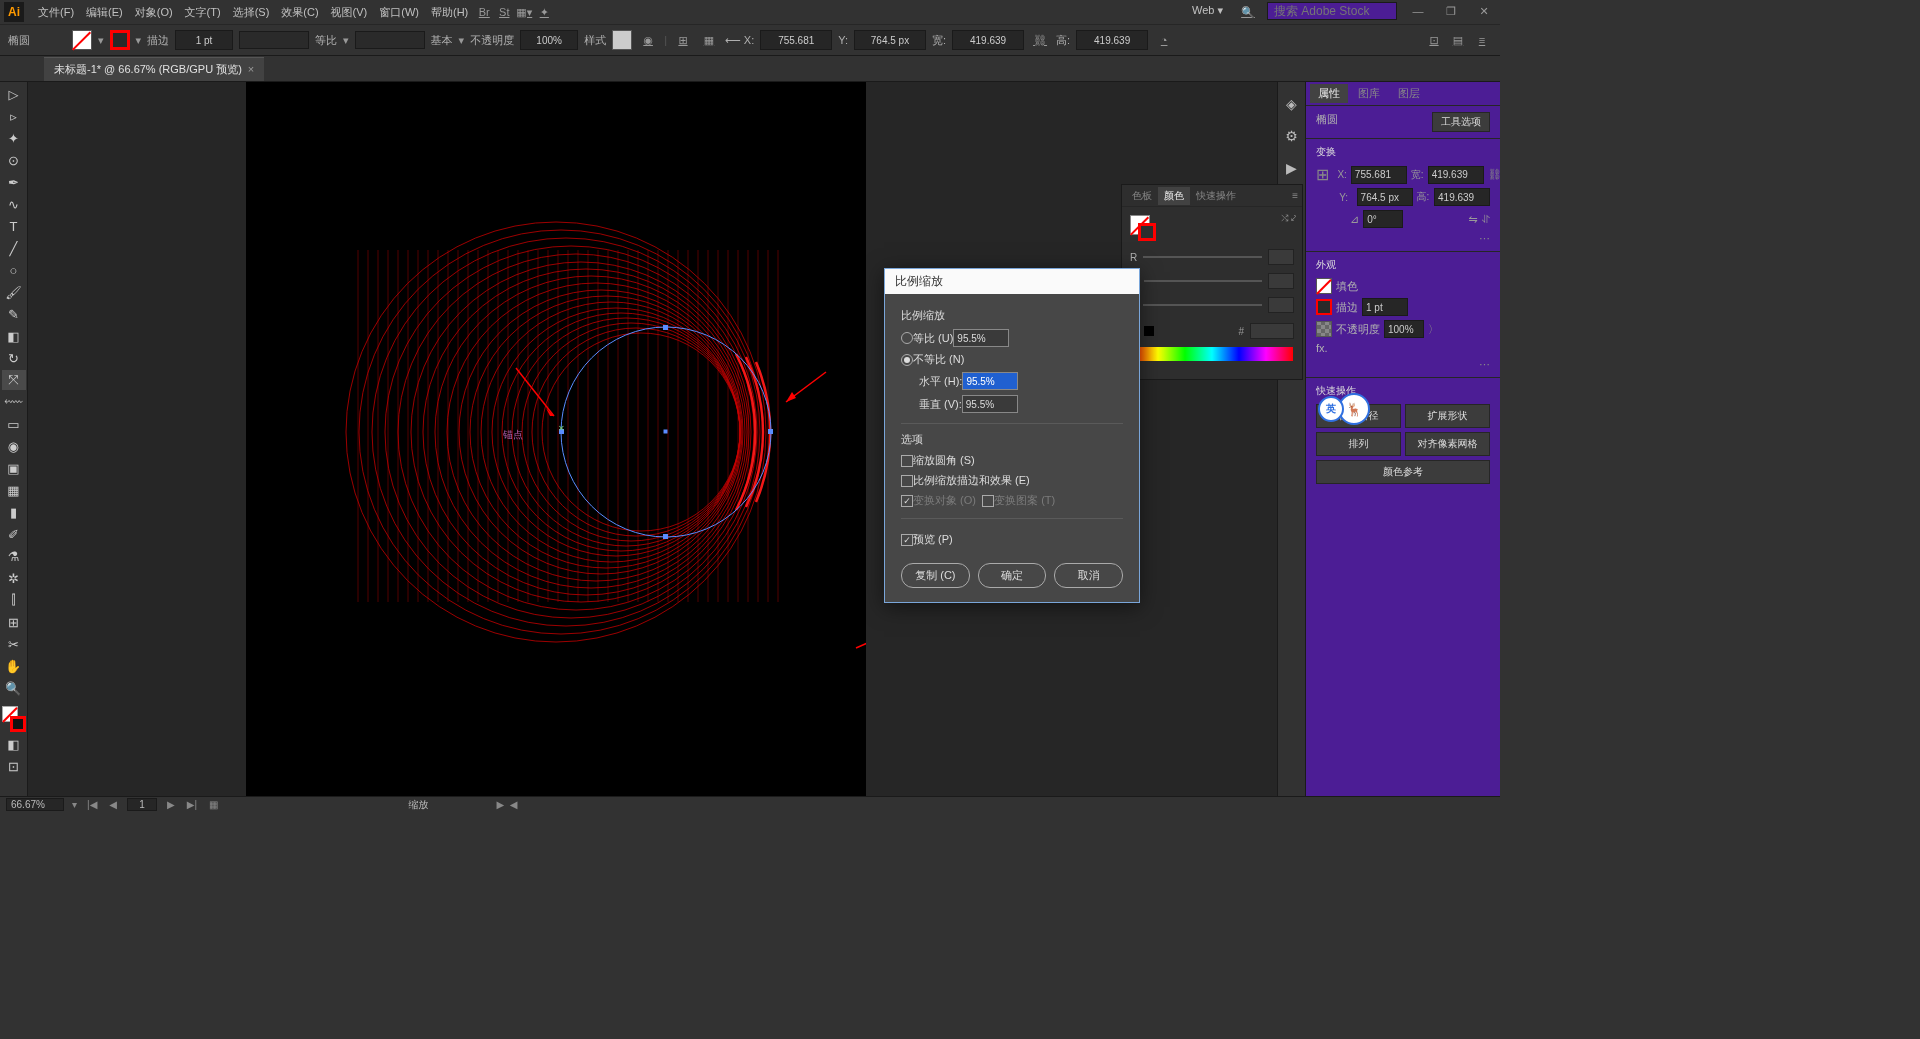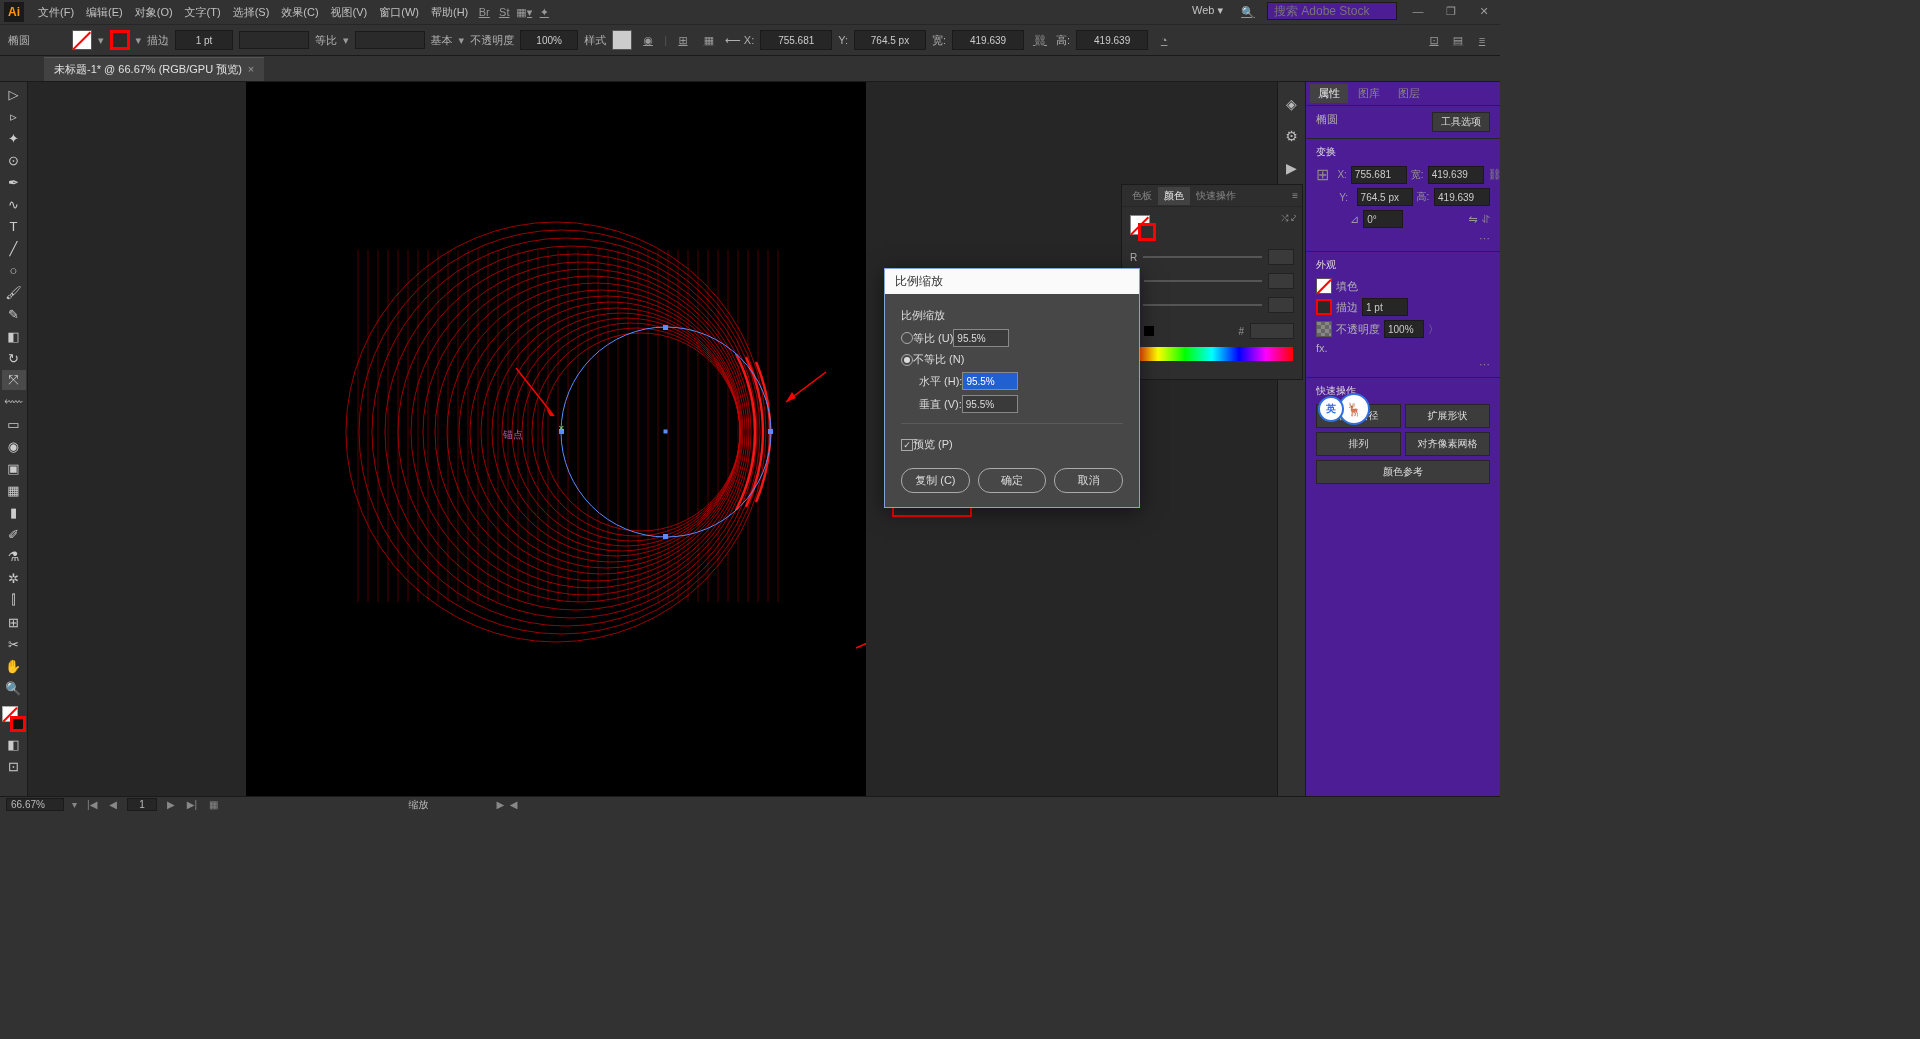--- a/index.html
+++ b/index.html
@@ -447,20 +447,32 @@
     </div>
     <div class="dlg-row" style="padding-left:18px">
       <span>水平 (H):</span>
       <input class="dlg-input sel" value="95.5%" style="">
     </div>
     <div class="dlg-row" style="padding-left:18px">
       <span>垂直 (V):</span>
       <input class="dlg-input dark" value="95.5%" style="">
     </div>
 
+    <div class="dlg-section">
+      <div class="dlg-section-title">选项</div>
+      <div class="dlg-row">
+          <span class="dlg-check"></span>
+          <span>缩放圆角 (S)</span>
+        </div>
+      <div class="dlg-row">
+          <span class="dlg-check"></span>
+          <span>比例缩放描边和效果 (E)</span>
+        </div>
+      <div class="dlg-row dlg-disabled"><span class="dlg-check checked"></span><span>变换对象 (O)</span>&nbsp;&nbsp;<span class="dlg-check"></span><span>变换图案 (T)</span></div>
+    </div>
 
     <div class="dlg-section">
       <div class="dlg-row">
           <span class="dlg-check checked"></span>
           <span>预览 (P)</span>
         </div>
     </div>
 
     <div class="dlg-btns">
       <div class="dlg-btn">复制 (C)</div>

